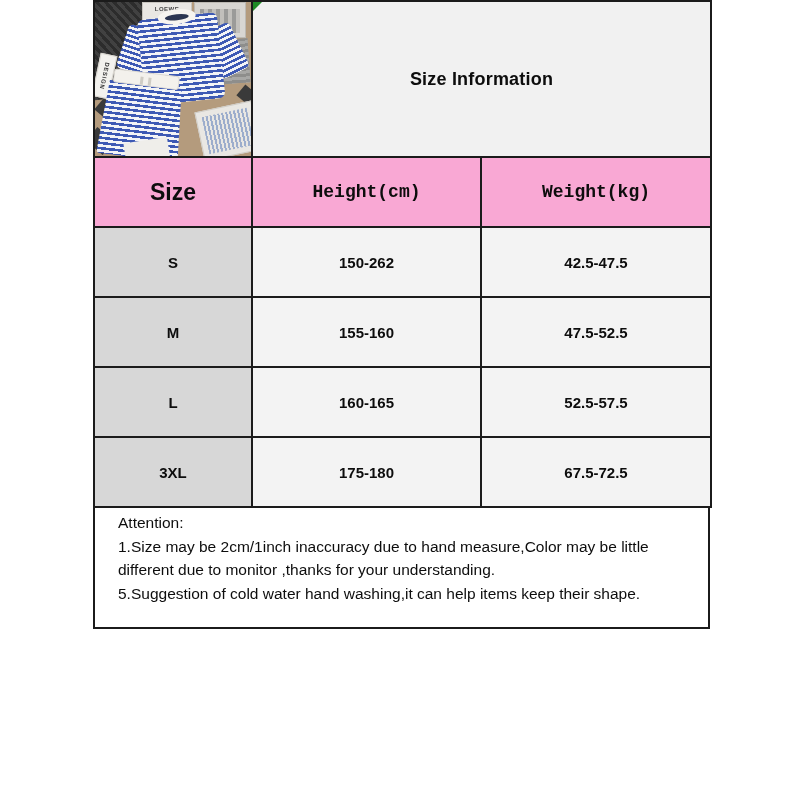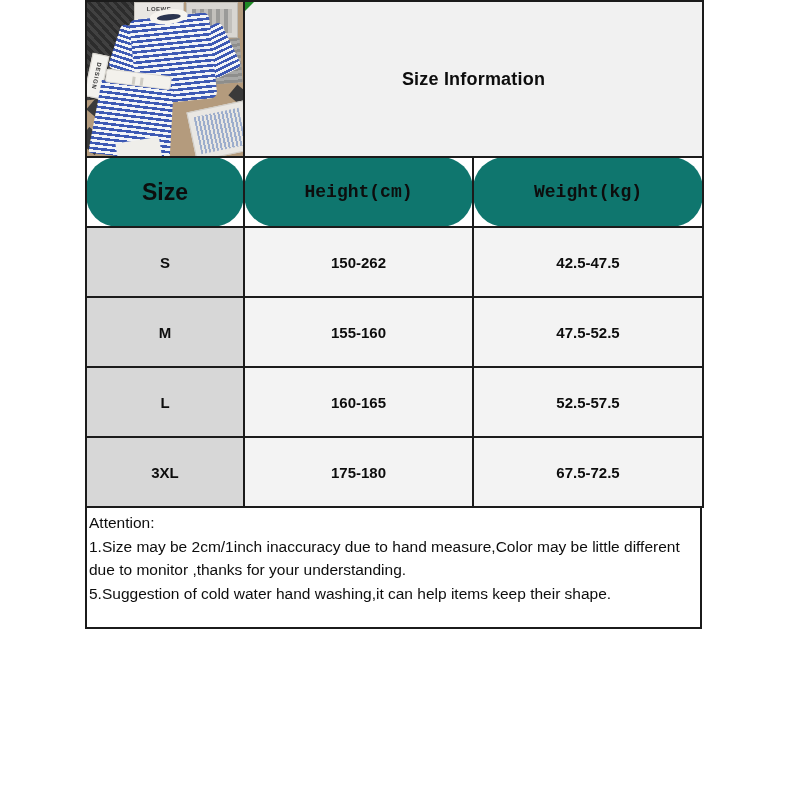--- a/index.html
+++ b/index.html
@@ -1,45 +1,45 @@
 <!DOCTYPE html>
 <html><head>
 <meta charset="utf-8">
 <style>
   * { margin:0; padding:0; box-sizing:border-box; }
   html,body { width:800px; height:800px; background:#ffffff; overflow:hidden;
               font-family:"Liberation Sans", sans-serif; color:#0d0d0d; }
 
-  .sheet { position:absolute; left:85px; top:0; width:691px; }
+  .sheet { position:absolute; left:93px; top:0; width:691px; }
 
   table.size-table { border-collapse:collapse; width:617px; table-layout:fixed; }
   table.size-table td, table.size-table th { border:2px solid #1b1b1b; padding:0; text-align:center; vertical-align:middle; }
 
   col.c-size   { width:158px; }
   col.c-height { width:229px; }
   col.c-weight { width:230px; }
 
   
   td.photo-cell { height:154px; padding:0; background:#b49b7d; }
   td.title-cell { background:#f1f1f1; position:relative; }
   .title-text { font-size:18px; font-weight:bold; letter-spacing:.2px; }
   .corner-tri { position:absolute; top:0; left:0; width:0; height:0;
                 border-top:9px solid #1e8a25; border-right:9px solid transparent; }
 
   
-  tr.hdr-row th { background:#0f766e; height:70px; font-weight:bold;border-radius:32px; }
+  tr.hdr-row th { background:#f9a8d4; height:70px; font-weight:bold; }
   th.size-hd { font-size:23px; }
   th.col-hd  { font-size:18px;font-family:Liberation Mono, monospace; }
   tr.data-row td { height:70px; font-size:15px; font-weight:bold; }
   td.size-col { background:#d7d7d7; font-size:16px; }
   td.val-col  { background:#f3f3f3; }
 
   
   .attention-box { width:617px; border:2px solid #1b1b1b; border-top:none;
-                   background:#ffffff; height:121px; padding:3px 5px 0 2px;
+                   background:#ffffff; height:121px; padding:3px 5px 0 23px;
                    font-size:15.5px; line-height:23.5px; }
 
   
   .scene { position:relative; width:100%; height:154px; overflow:hidden; background:#b49b7d; }
   .stripes { background:repeating-linear-gradient(180deg,#3d59b4 0 2.6px,#f3f4f6 2.6px 5.2px); }
   .speaker { position:absolute; left:-4px; top:-4px; width:52px; height:100px;
              background:repeating-linear-gradient(50deg,#2c2c2c 0 3px,#414141 3px 6px); transform:skewY(-6deg); }
   .mag1 { position:absolute; left:47px; top:0; width:50px; height:30px; background:#e9e7e3;
           border:1px solid #c9c6c0; font-size:6px; font-weight:bold; color:#444;
           display:flex; align-items:flex-start; justify-content:center; padding-top:3px; letter-spacing:.5px; }

